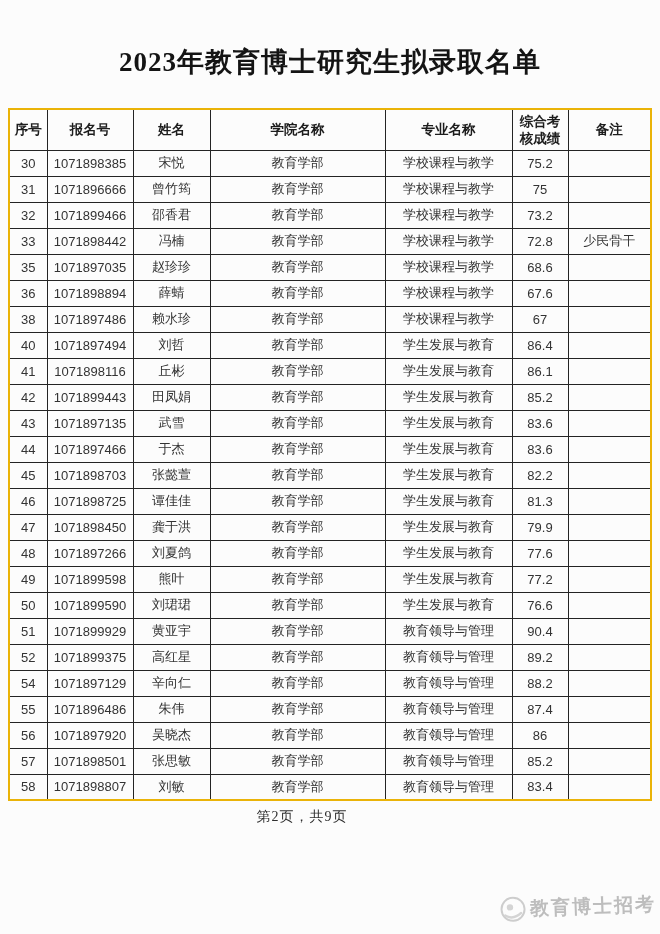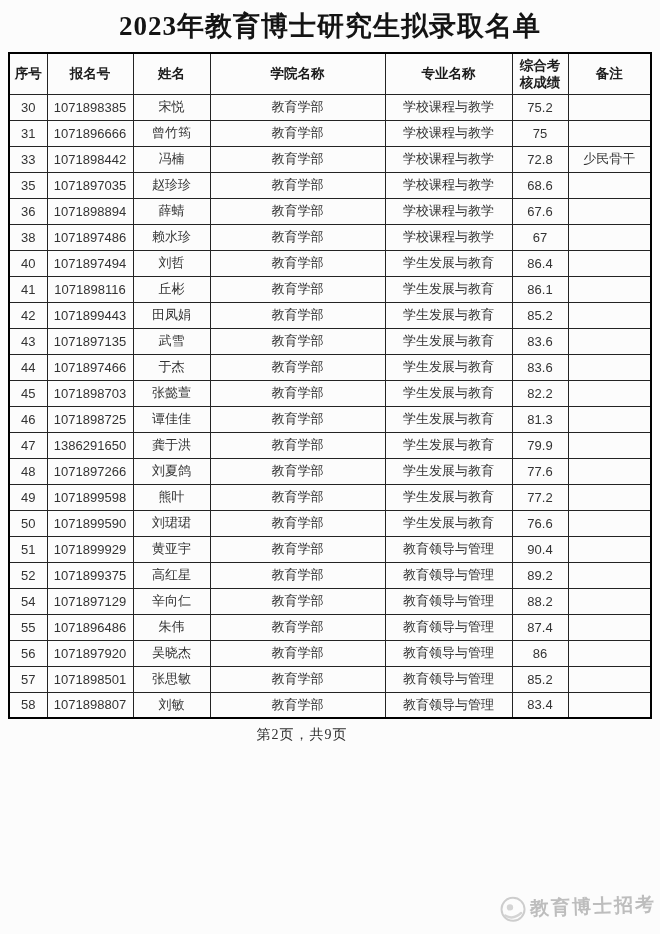--- a/index.html
+++ b/index.html
@@ -17,27 +17,28 @@
   }
   .doc-title {
     padding-top: 7px;
     text-align: center;
     font-size: 27px;
     font-weight: bold;
     letter-spacing: 1px;
     color: #141414;
     font-family: "Liberation Serif", serif;
     line-height: 38px;
+    margin-top: 36px;
   }
   table.admission {
     border-collapse: collapse;
     table-layout: fixed;
     width: 642px;
-    margin: 7px auto 0 auto;
-    border: 2px solid #000000;
+    margin: 27px auto 0 auto;
+    border: 2px solid #eab308;
     padding-left: 33px;
   }
   table.admission th,
   table.admission td {
     border: 1px solid #242424;
     text-align: center;
     vertical-align: middle;
     overflow: hidden;
     white-space: normal;
   }
@@ -127,20 +128,29 @@
         <tr>
           <td class="num">31</td>
           <td class="num">1071896666</td>
           <td class="zh">曾竹筠</td>
           <td class="zh">教育学部</td>
           <td class="zh">学校课程与教学</td>
           <td class="num">75</td>
           <td class="zh"></td>
         </tr>
         <tr>
+          <td class="num">32</td>
+          <td class="num">1071899466</td>
+          <td class="zh">邵香君</td>
+          <td class="zh">教育学部</td>
+          <td class="zh">学校课程与教学</td>
+          <td class="num">73.2</td>
+          <td class="zh"></td>
+        </tr>
+        <tr>
           <td class="num">33</td>
           <td class="num">1071898442</td>
           <td class="zh">冯楠</td>
           <td class="zh">教育学部</td>
           <td class="zh">学校课程与教学</td>
           <td class="num">72.8</td>
           <td class="zh">少民骨干</td>
         </tr>
         <tr>
           <td class="num">35</td>
@@ -227,21 +237,21 @@
           <td class="num">46</td>
           <td class="num">1071898725</td>
           <td class="zh">谭佳佳</td>
           <td class="zh">教育学部</td>
           <td class="zh">学生发展与教育</td>
           <td class="num">81.3</td>
           <td class="zh"></td>
         </tr>
         <tr>
           <td class="num">47</td>
-          <td class="num">1386291650</td>
+          <td class="num">1071898450</td>
           <td class="zh">龚于洪</td>
           <td class="zh">教育学部</td>
           <td class="zh">学生发展与教育</td>
           <td class="num">79.9</td>
           <td class="zh"></td>
         </tr>
         <tr>
           <td class="num">48</td>
           <td class="num">1071897266</td>
           <td class="zh">刘夏鸽</td>

